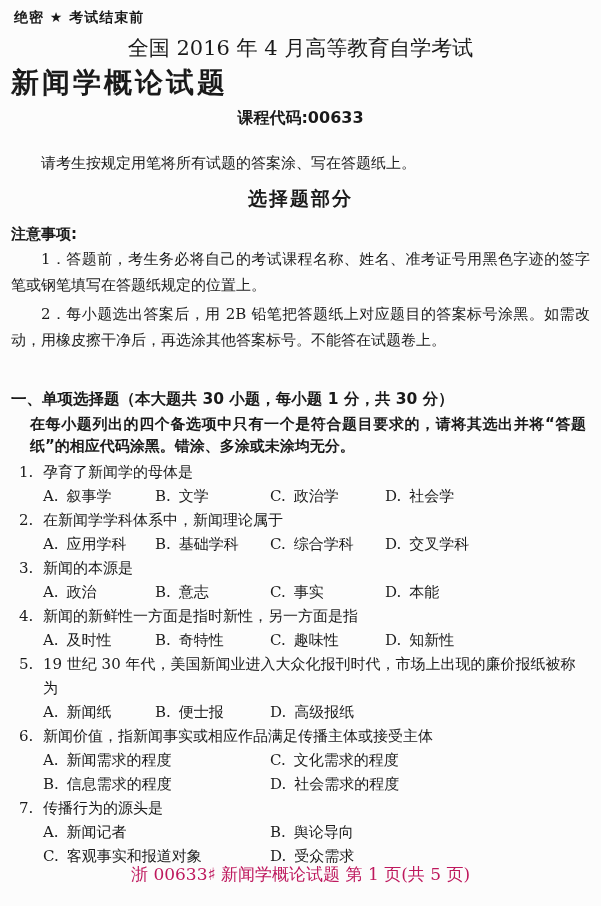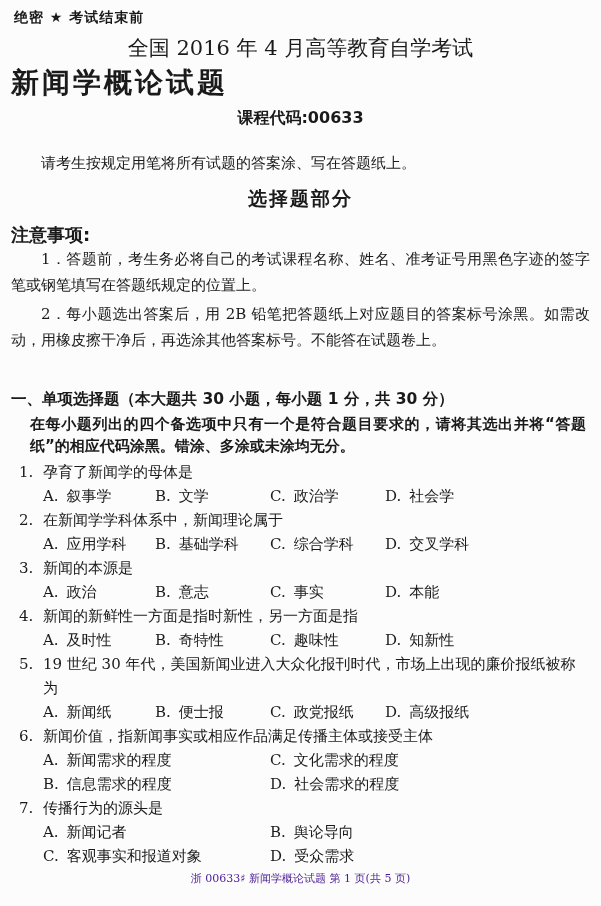--- a/index.html
+++ b/index.html
@@ -60,21 +60,21 @@
     text-align: center;
     font-size: 19px;
     line-height: 22px;
     font-weight: bold;
     letter-spacing: 2px;
   }
   .notice-heading {
     margin-top: 17px;
     line-height: 17px;
     font-weight: bold;
-    font-size: 18px;
+    font-size: 15px;
   }
   .notice-item {
     margin: 3px 0 0 0;
     line-height: 26px;
     text-indent: 2em;
     text-align: justify;
   }
   .section-heading {
     margin-top: 37px;
     line-height: 19px;
@@ -97,22 +97,22 @@
   .opts.cols-2 { grid-template-columns: 227px 1fr; }
   .opt { white-space: nowrap; }
   .opt-text { margin-left: 8px; }
 
   .footer {
     position: absolute;
     bottom: 20px;
     left: 0;
     width: 100%;
     text-align: center;
-    font-size: 11px;
-    color: #4c1d95;
+    font-size: 17px;
+    color: #be185d;
   }
 </style>
 </head>
 <body>
 
 <div class="page">
 
   <div class="classified heiti">绝密 ★ 考试结束前</div>
 
   <div class="content">
@@ -177,21 +177,20 @@
           <span class="opt"><span>D.</span><span class="opt-text">知新性</span></span>
         </div>
       </div>
 
       <div class="question">
         <span class="q-num">5.</span>
         <div class="q-stem">19 世纪 30 年代，美国新闻业进入大众化报刊时代，市场上出现的廉价报纸被称为</div>
         <div class="opts cols-4">
           <span class="opt"><span>A.</span><span class="opt-text">新闻纸</span></span>
           <span class="opt"><span>B.</span><span class="opt-text">便士报</span></span>
-          <span class="opt"><span>C.</span><span class="opt-text">政党报纸</span></span>
           <span class="opt"><span>D.</span><span class="opt-text">高级报纸</span></span>
         </div>
       </div>
 
       <div class="question">
         <span class="q-num">6.</span>
         <div class="q-stem">新闻价值，指新闻事实或相应作品满足传播主体或接受主体</div>
         <div class="opts cols-2">
           <span class="opt"><span>A.</span><span class="opt-text">新闻需求的程度</span></span>
           <span class="opt"><span>C.</span><span class="opt-text">文化需求的程度</span></span>

